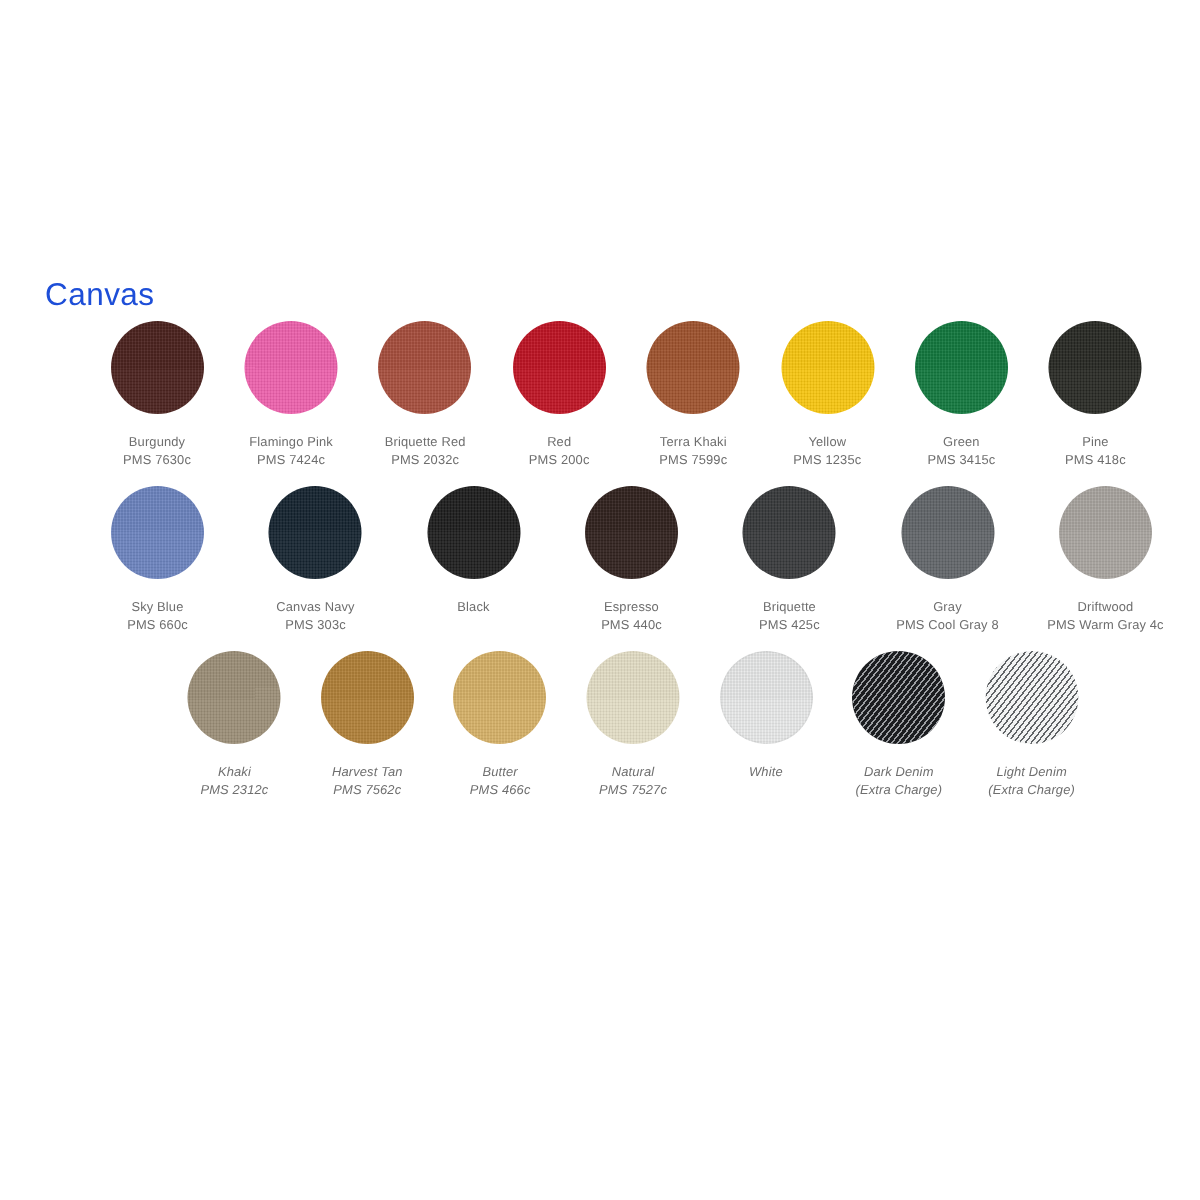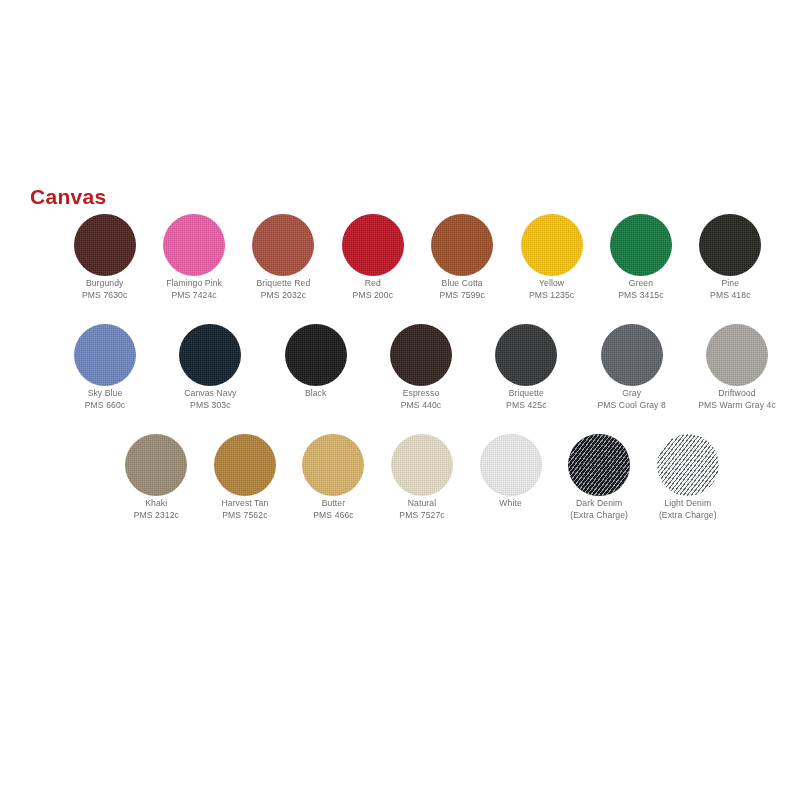--- a/index.html
+++ b/index.html
@@ -18,36 +18,36 @@
   #page {
     position: absolute;
     inset: 0;
   }
 
   .section-title {
     position: absolute;
     left: 30px;
     top: 186px;
     font-size: 21px;
-    font-weight: 700;
+    font-weight: 400;
     letter-spacing: 0.3px;
-    color: #b91c1c;
+    color: #1d4ed8;
     line-height: 1;
   }
 
   .swatch-row {
     position: absolute;
     display: flex;
     justify-content: space-between;
     align-items: flex-start;
   }
 
   #row-0 { left: 60px; top: 214px; width: 715px; }
   #row-1 { left: 60px; top: 324px; width: 722px; }
-  #row-2 { left: 112px; top: 434px; width: 620px; }
+  #row-2 { left: 112px; top: 434px; width: 620px; font-style: italic; }
 
   .swatch-cell {
     display: flex;
     flex-direction: column;
     align-items: center;
     width: 90px;
   }
 
   .swatch-disc {
     width: 62px;
@@ -88,21 +88,21 @@
       repeating-linear-gradient(-52deg,
         rgba(40,44,48,0.72) 0px, rgba(40,44,48,0.72) 1px,
         rgba(255,255,255,0) 1px, rgba(255,255,255,0) 3.1px);
   }
 
   .swatch-disc.tex-white {
     box-shadow: inset 0 0 0 1px rgba(0,0,0,0.035);
   }
 
   .swatch-label {
-    margin-top: 2px;
+    margin-top: 13px;
     text-align: center;
     color: #6e6e6e;
     font-size: 8.6px;
     line-height: 11.5px;
     letter-spacing: 0.1px;
     white-space: nowrap;
   }
   .swatch-name { display: block; }
   .swatch-code { display: block; }
   .swatch-code:empty { display: none; }
@@ -149,21 +149,21 @@
       <div class="swatch-cell">
         <div class="swatch-disc" title="Red" style="background-color: rgb(192, 21, 38);"></div>
         <div class="swatch-label">
           <span class="swatch-name">Red</span>
           <span class="swatch-code">PMS 200c</span>
         </div>
       </div>
       <div class="swatch-cell">
         <div class="swatch-disc" title="Terra Cotta" style="background-color: rgb(157, 81, 44);"></div>
         <div class="swatch-label">
-          <span class="swatch-name">Blue Cotta</span>
+          <span class="swatch-name">Terra Khaki</span>
           <span class="swatch-code">PMS 7599c</span>
         </div>
       </div>
       <div class="swatch-cell">
         <div class="swatch-disc" title="Yellow" style="background-color: rgb(246, 196, 14);"></div>
         <div class="swatch-label">
           <span class="swatch-name">Yellow</span>
           <span class="swatch-code">PMS 1235c</span>
         </div>
       </div>

